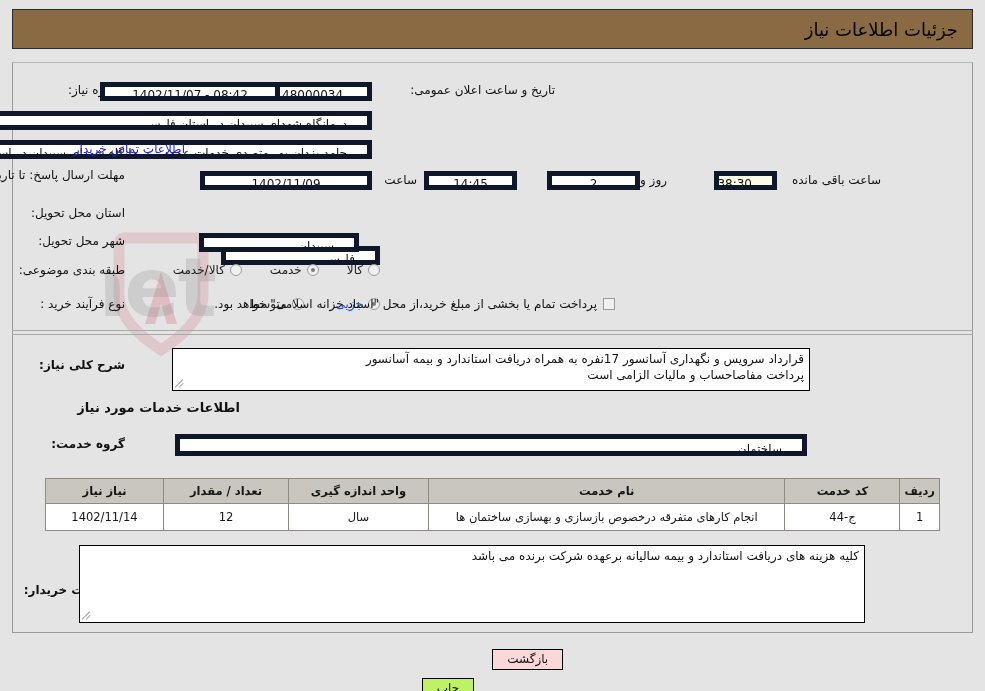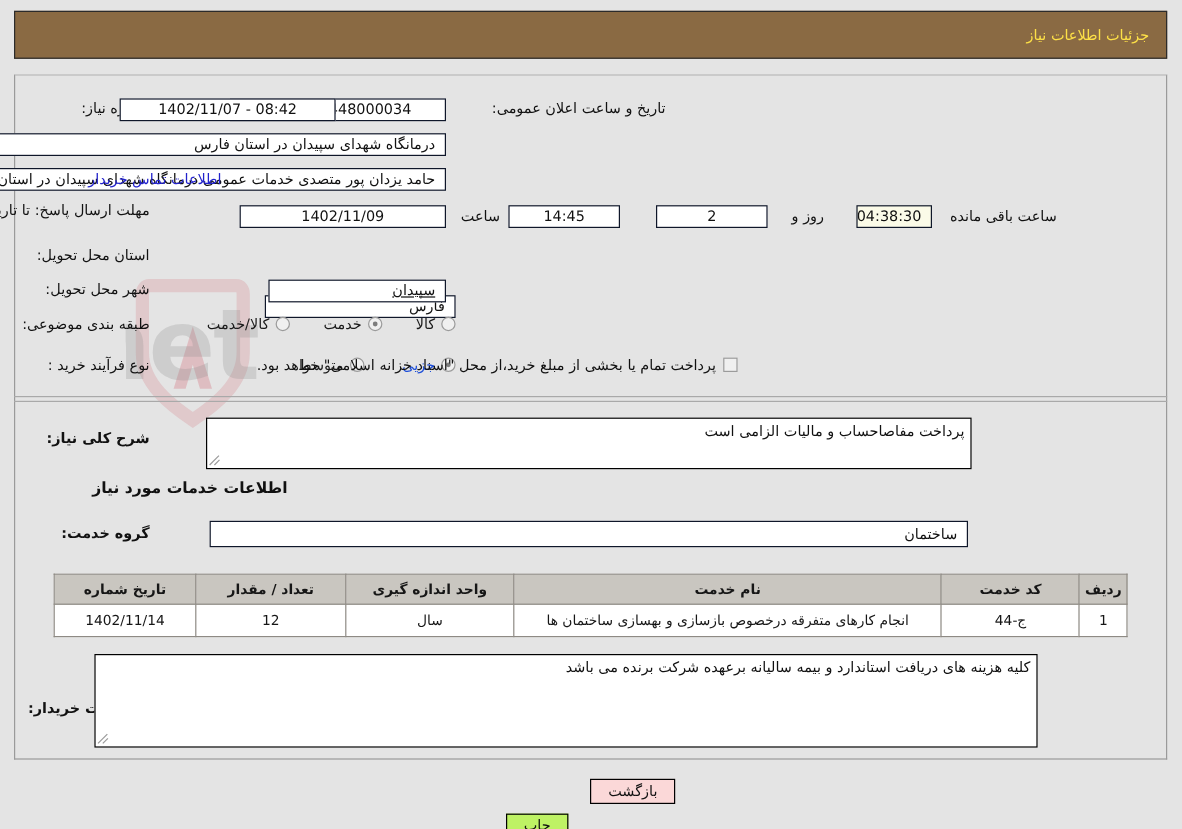--- a/index.html
+++ b/index.html
@@ -40,22 +40,22 @@
     width: 961px; height: 40px;
     background: #8a6a43;
     border: 1px solid #2b2b2b;
     display: flex;
     align-items: center;
     justify-content: flex-start;
     padding-right: 14px;
     z-index: 10;
   }
   .titlebar .tt {
-    color: #fde047;
-    font-size: 12px;
+    color: #000000;
+    font-size: 18px;
     letter-spacing: .2px;
   }
 
   
   .panel {
     position: absolute;
     left: 12px; top: 62px;
     width: 961px; height: 571px;
     border: 1px solid #9a9a9a;
     border-top: 1px solid #b9b9b9;
@@ -71,27 +71,27 @@
     z-index: 9;
   }
   .lbl {
     font-size: 12px;
     color: #111;
     white-space: nowrap;
   }
   .lbl.b { font-weight: bold; }
 
   .fld {
-    border: 1px solid #0f172a;
+    border: 5px solid #0f172a;
     background: #ffffff;
     height: 19px;
     line-height: 17px;
     font-size: 12px;
     color: #111;
-    padding: 0 8px;
+    padding: 0 20px;
     text-align: center;
     overflow: hidden;
     white-space: nowrap;
     font-family: "DejaVu Sans", "Liberation Sans", sans-serif;
   }
   .fld.rightal { text-align: right; }
   .fld.cream { background: #fbfbe8; }
 
   a.link {
     color: #2222cc;
@@ -264,33 +264,33 @@
 <div class="fld rightal" style="position:absolute; right:613px; top:140px; width:560px; z-index:9;">حامد یزدان پور متصدی خدمات عمومی درمانگاه شهدای سپیدان در استان فارس</div>
 <a class="link" style="position:absolute; right:800px; left:104px; top:142px; z-index:9;" href="#">اطلاعات تماس خریدار</a>
 
 <div class="row" style="right:860px; top:168px; width:112px; display:block; line-height:15px;">
   <span class="lbl">مهلت ارسال پاسخ: تا تاریخ:</span>
 </div>
 <div class="fld" style="position:absolute; right:613px; top:171px; width:172px; z-index:9;">1402/11/09</div>
 <span class="lbl" style="position:absolute; right:568px; top:173px; z-index:9;">ساعت</span>
 <div class="fld" style="position:absolute; right:468px; top:171px; width:93px; z-index:9;">14:45</div>
 <div class="fld" style="position:absolute; right:345px; top:171px; width:93px; z-index:9;">2</div>
-<span class="lbl" style="position:absolute; right:298px; top:173px; z-index:9;">روز و</span>
+<span class="lbl" style="position:absolute; right:318px; top:173px; z-index:9;">روز و</span>
 <div class="fld cream" style="position:absolute; right:208px; top:171px; width:63px; z-index:9;">04:38:30</div>
 <span class="lbl" style="position:absolute; right:104px; top:173px; z-index:9;">ساعت باقی مانده</span>
 
 <div class="row" style="right:860px; top:206px;">
   <span class="lbl">استان محل تحویل:</span>
 </div>
 <div class="fld rightal" style="position:absolute; right:605px; top:205px; width:159px; z-index:9;margin-top:41px;">فارس</div>
 
 <div class="row" style="right:860px; top:234px;">
   <span class="lbl">شهر محل تحویل:</span>
 </div>
-<div class="fld rightal" style="position:absolute; right:613px; top:233px; width:148px; z-index:9;text-decoration:underline;">سپیدان</div>
+<div class="fld rightal" style="position:absolute; right:626px; top:233px; width:160px; z-index:9;text-decoration:underline;">سپیدان</div>
 
 <div class="row" style="right:860px; top:263px;">
   <span class="lbl">طبقه بندی موضوعی:</span>
 </div>
 <div class="row" style="right:605px; top:263px; gap:28px;">
   <div class="rgroup">
     <span class="radio"></span>
     <span class="rtxt">کالا</span>
   </div>
   <div class="rgroup">
@@ -319,41 +319,42 @@
 <div class="row" style="right:370px; top:297px; gap:6px;">
   <span class="chk"></span>
   <span class="lbl">پرداخت تمام یا بخشی از مبلغ خرید،از محل "اسناد خزانه اسلامی" خواهد بود.</span>
 </div>
 
 <div class="divider" style="top:330px;"></div>
 <div class="divider" style="top:334px;"></div>
 
 <span class="lbl b" style="position:absolute; right:860px; top:358px; z-index:9;">شرح کلی نیاز:</span>
 <div class="ta" style="position:absolute; right:175px; left:172px; top:348px; height:43px; z-index:9;">
+  <div>قرارداد سرویس و نگهداری آسانسور 17نفره به همراه دریافت استاندارد و بیمه آسانسور</div>
   <div>پرداخت مفاصاحساب و مالیات الزامی است</div>
   <span class="grip">
     <i style="width:11px; left:0; top:9px; transform:rotate(-45deg);"></i>
     <i style="width:6px; left:4px; top:9px; transform:rotate(-45deg);"></i>
   </span>
 </div>
 
 <span class="lbl b" style="position:absolute; right:745px; top:400px; font-size:13px; z-index:9;">اطلاعات خدمات مورد نیاز</span>
 
 <span class="lbl b" style="position:absolute; right:860px; top:437px; z-index:9;">گروه خدمت:</span>
 <div class="fld rightal" style="position:absolute; right:178px; left:175px; top:434px; height:22px; line-height:20px; z-index:9;">ساختمان</div>
 
 <table class="grid" style="right:45px; top:478px; width:895px;">
   <thead>
     <tr>
       <th style="width:38px;">ردیف</th>
       <th style="width:115px;">کد خدمت</th>
       <th>نام خدمت</th>
       <th style="width:140px;margin-left:44px;">واحد اندازه گیری</th>
       <th style="width:125px;">تعداد / مقدار</th>
-      <th style="width:118px;">تاریخ شماره</th>
+      <th style="width:118px;">نیاز نیاز</th>
     </tr>
   </thead>
   <tbody>
     <tr>
       <td>1</td>
       <td>ج-44</td>
       <td>انجام کارهای متفرقه درخصوص بازسازی و بهسازی ساختمان ها</td>
       <td>سال</td>
       <td>12</td>
       <td>1402/11/14</td>

